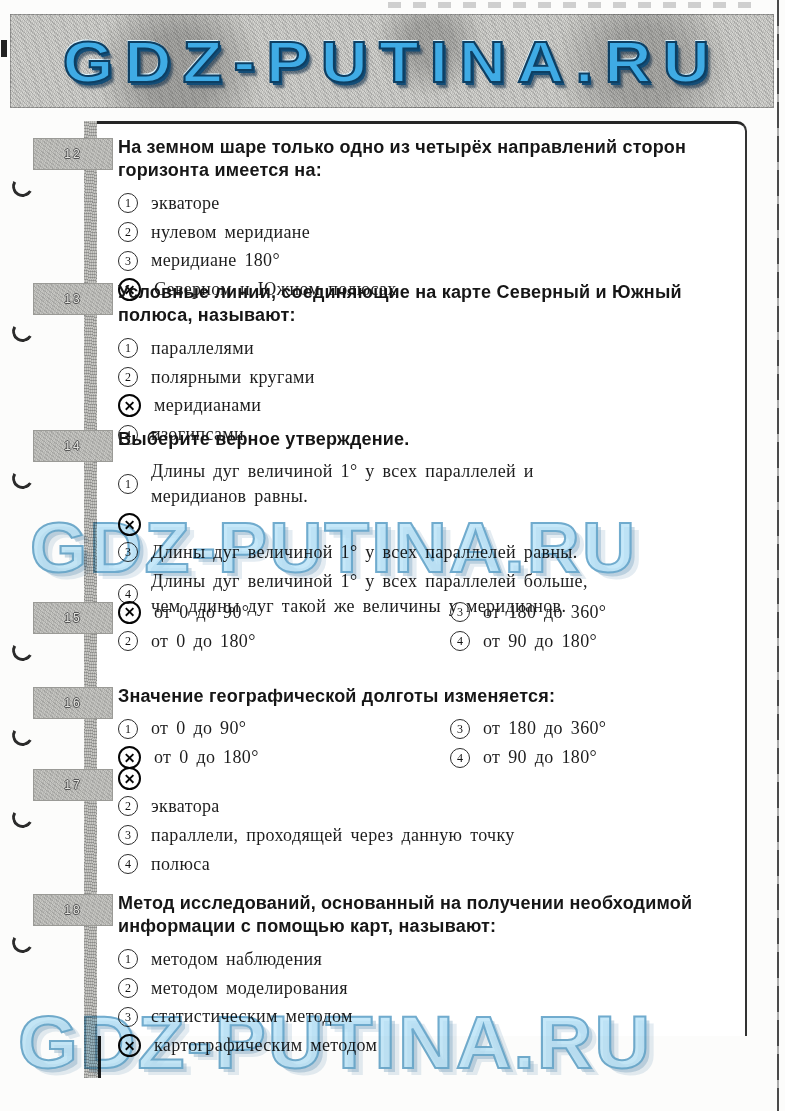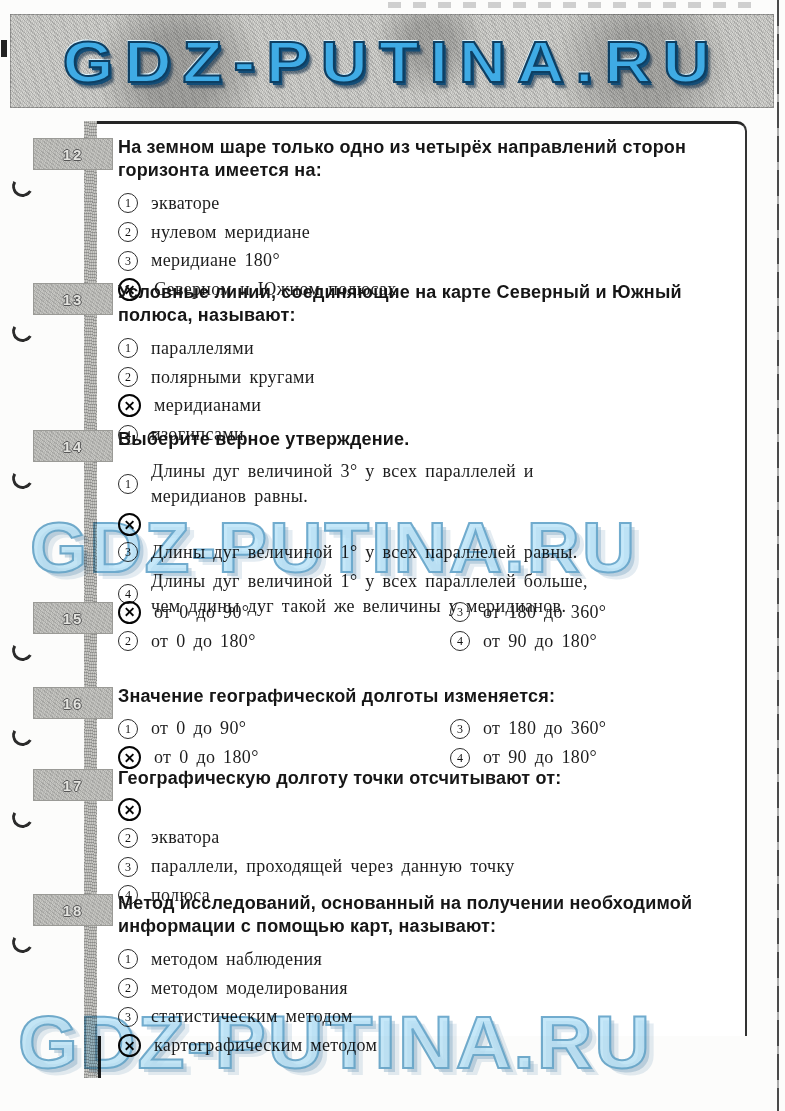--- a/index.html
+++ b/index.html
@@ -60,21 +60,21 @@
   .opt-text{display:block;}
 
   
   .tab{position:absolute;left:-85px;top:2px;width:78px;height:30px;z-index:3;
     border:1px solid #9a9a96;
     background:
       repeating-linear-gradient(39deg,rgba(70,70,70,.18) 0 1px,transparent 1px 3px),
       repeating-linear-gradient(-70deg,rgba(90,90,90,.15) 0 1px,transparent 1px 2px),
       #c6c6c2;
     display:flex;align-items:center;justify-content:center;}
-  .tab-num{font-weight:bold;font-size:15px;letter-spacing:2px;color:#e4e4e0;
+  .tab-num{font-weight:normal;font-size:12px;letter-spacing:2px;color:#e4e4e0;
     text-shadow:1px 0 #565656,-1px 0 #565656,0 1px #565656,0 -1px #565656;}
   .hole{position:absolute;left:-106px;top:40px;width:15px;height:15px;border:3px solid #2b2b2b;
     border-radius:50%;border-top-color:transparent;border-right-color:transparent;
     transform:rotate(-15deg);}
 
   
   .watermark{position:absolute;z-index:5;pointer-events:none;mix-blend-mode:multiply;
     font-weight:bold;white-space:nowrap;letter-spacing:2px;
     color:rgba(186,227,248,.82);-webkit-text-stroke:2px rgba(106,168,203,.95);
     text-shadow:4px 4px 0 rgba(130,170,195,.42),8px 7px 0 rgba(130,170,195,.22);}
@@ -155,21 +155,21 @@
   <section class="question q3">
     <div class="tab">
       <span class="tab-num">14</span>
     </div>
     <div class="hole"></div>
     <h3 class="q-title">Выберите верное утверждение.</h3>
     <ul class="options">
 
     <li class="option">
         <span class="opt-mark">1</span>
-        <span class="opt-text">Длины дуг величиной 3° у всех параллелей и меридианов равны.</span>
+        <span class="opt-text">Длины дуг величиной 1° у всех параллелей и меридианов равны.</span>
       </li>
           <li class="option">
         <span class="opt-mark marked">✕</span>
       </li>
           <li class="option">
         <span class="opt-mark">3</span>
         <span class="opt-text">Длины дуг величиной 1° у всех параллелей равны.</span>
       </li>
           <li class="option">
         <span class="opt-mark">4</span>
@@ -229,21 +229,20 @@
         <span class="opt-text">от 90 до 180°</span>
       </li>
         </ul>
   </section>
 
   <section class="question q6">
     <div class="tab">
       <span class="tab-num">17</span>
     </div>
     <div class="hole"></div>
-    <h3 class="q-title">Географическую долготу точки отсчитывают от:</h3>
     <ul class="options">
 
     <li class="option">
         <span class="opt-mark marked">✕</span>
       </li>
           <li class="option">
         <span class="opt-mark">2</span>
         <span class="opt-text">экватора</span>
       </li>
           <li class="option">

